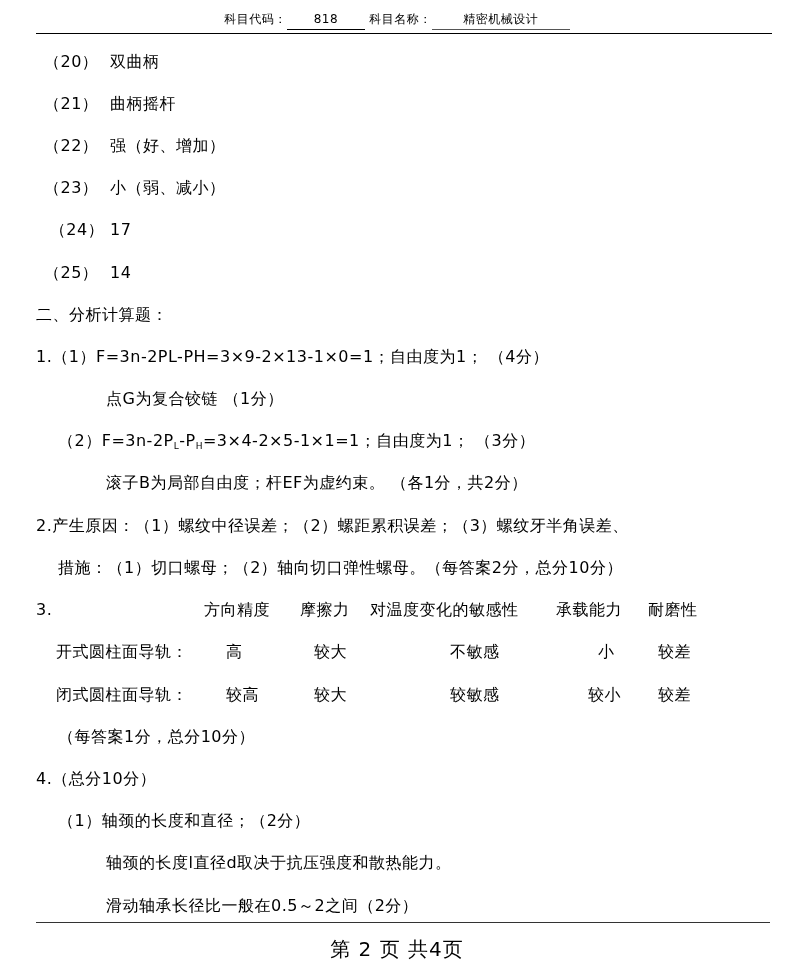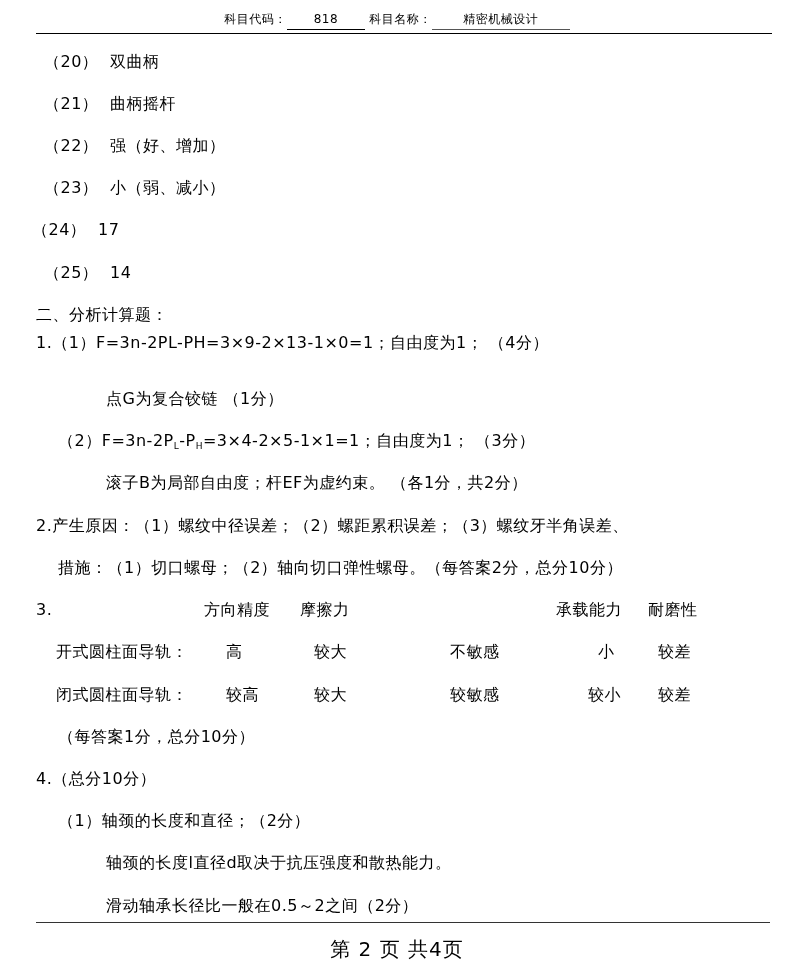--- a/index.html
+++ b/index.html
@@ -84,43 +84,44 @@
 </div>
 <div class="line" style="top:93px;left:44px;">
   <span class="num">（21）</span><span>曲柄摇杆</span>
 </div>
 <div class="line" style="top:135px;left:44px;">
   <span class="num">（22）</span><span>强（好、增加）</span>
 </div>
 <div class="line" style="top:177px;left:44px;">
   <span class="num">（23）</span><span>小（弱、减小）</span>
 </div>
-<div class="line" style="top:219px;left:32px;">
+<div class="line" style="top:219px;left:44px;text-align:center;">
   <span class="num">（24）</span><span>17</span>
 </div>
 <div class="line" style="top:262px;left:44px;">
   <span class="num">（25）</span><span>14</span>
 </div>
 
 <div class="line" style="top:304px;left:36px;">二、分析计算题：</div>
 
-<div class="line" style="top:332px;left:36px;">1.（1）F=3n-2PL-PH=3×9-2×13-1×0=1；自由度为1；  （4分）</div>
+<div class="line" style="top:346px;left:36px;">1.（1）F=3n-2PL-PH=3×9-2×13-1×0=1；自由度为1；  （4分）</div>
 <div class="line" style="top:388px;left:106px;">点G为复合铰链      （1分）</div>
 <div class="line" style="top:430px;left:58px;">
   <span>（2）F=3n-2P</span><sub>L</sub><span>-P</span><sub>H</sub><span>=3×4-2×5-1×1=1；自由度为1；  （3分）</span>
 </div>
 <div class="line" style="top:472px;left:106px;text-align:right;">滚子B为局部自由度；杆EF为虚约束。 （各1分，共2分）</div>
 
 <div class="line" style="top:515px;left:36px;">2.产生原因：（1）螺纹中径误差；（2）螺距累积误差；（3）螺纹牙半角误差、</div>
 <div class="line" style="top:557px;left:58px;">措施：（1）切口螺母；（2）轴向切口弹性螺母。（每答案2分，总分10分）</div>
 
 <div class="line" style="top:599px;left:36px;">3.</div>
 <div class="line" style="top:599px;left:0;width:668px;height:22px;">
   <span class="cell" style="left:204px;">方向精度</span>
   <span class="cell" style="left:300px;">摩擦力</span>
+  <span class="cell" style="left:370px;">对温度变化的敏感性</span>
   <span class="cell" style="left:556px;">承载能力</span>
   <span class="cell" style="left:648px;">耐磨性</span>
 </div>
 <div class="line" style="top:641px;left:0;width:794px;height:22px;">
   <span class="cell" style="left:56px;">开式圆柱面导轨：</span>
   <span class="cell" style="left:226px;">高</span>
   <span class="cell" style="left:314px;">较大</span>
   <span class="cell" style="left:450px;">不敏感</span>
   <span class="cell" style="left:598px;">小</span>
   <span class="cell" style="left:658px;">较差</span>

